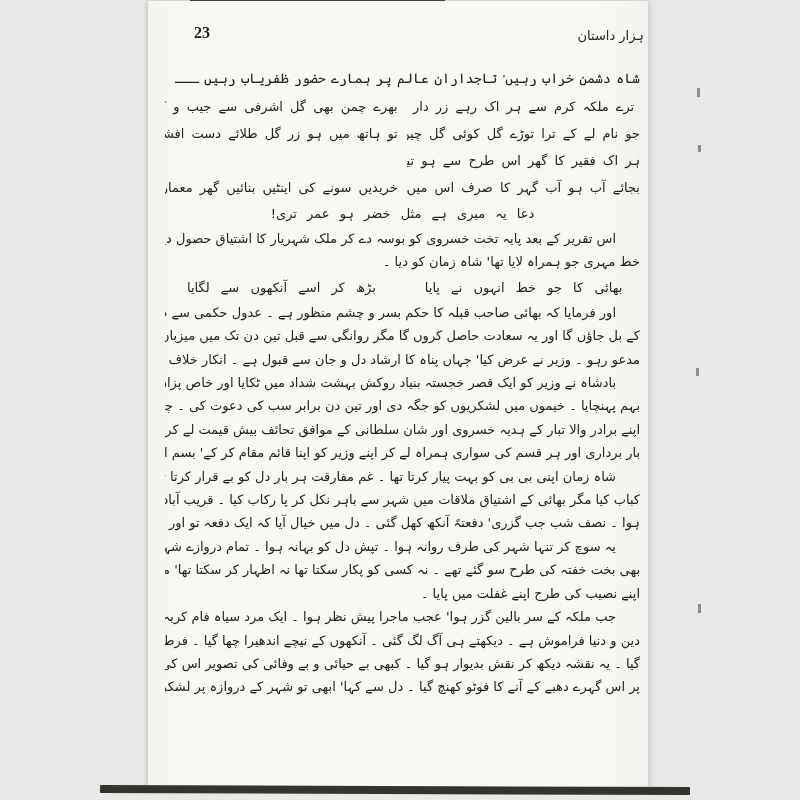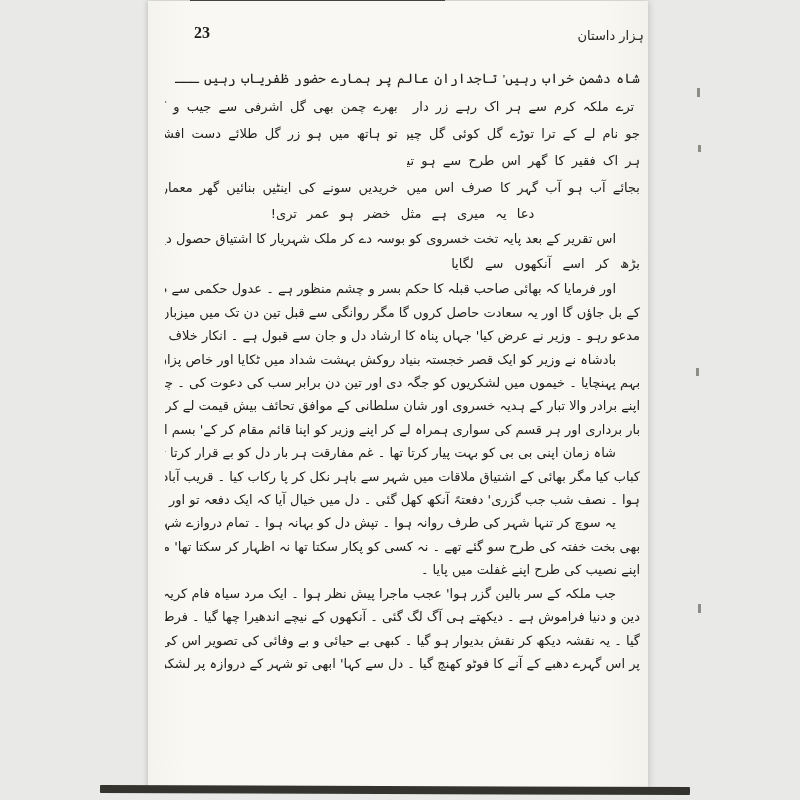--- a/index.html
+++ b/index.html
@@ -31,21 +31,21 @@
     word-spacing:2px;
     font-family:Liberation Serif, serif;
   }
   .couplet-row{
     display:flex;justify-content:space-between;direction:rtl;line-height:27px;
   }
   .couplet-row .half{
     width:49%;text-align:center;font-size:13px;white-space:nowrap;overflow:hidden;
     word-spacing:3px;
   }
-  .khat .half{word-spacing:7px;text-align:right;}
+  .khat .half{word-spacing:7px;}
   .closing-line{
     text-align:center;line-height:26px;font-size:13px;word-spacing:6px;white-space:nowrap;overflow:hidden;
   }
   .para{margin:0;}
   .text-line{
     font-size:13px;line-height:23.4px;white-space:nowrap;overflow:hidden;
     text-align:justify;text-align-last:justify;
   }
   .text-line.last{text-align-last:right;}
   .para .text-line.first{padding-right:24px;}
@@ -91,23 +91,25 @@
           <span class="half">خریدیں سونے کی اینٹیں بنائیں گھر معمار</span>
         </div>
       </div>
 
     <div>
         <div class="closing-line">دعا یہ میری ہے مثل خضر ہو عمر تری!</div>
       </div>
 
     <div class="para">
         <div class="text-line first">اس تقریر کے بعد پایہ تخت خسروی کو بوسہ دے کر ملک شہریار کا اشتیاق حصول دیدار ظاہر کیا اور بادشاہ مختشم الیہ کا</div>
+        <div class="text-line last">خط مہری جو ہمراہ لایا تھا' شاہ زمان کو دیا ۔</div>
       </div>
 
     <div class="couplet-row khat">
+      <span class="half">بھائی کا جو خط انہوں نے پایا</span>
       <span class="half">بڑھ کر اسے آنکھوں سے لگایا</span>
     </div>
 
     <div id="paras-after">
         <div class="para">
           <div class="text-line first">اور فرمایا کہ بھائی صاحب قبلہ کا حکم بسر و چشم منظور ہے ۔ عدول حکمی سے طبیعت نفور ہے ۔ سر کے بل آنکھوں</div>
           <div class="text-line">کے بل جاؤں گا اور یہ سعادت حاصل کروں گا مگر روانگی سے قبل تین دن تک میں میزبان تم مہمان' یہاں قیام کرو اور میرے</div>
           <div class="text-line last">مدعو رہو ۔ وزیر نے عرض کیا' جہاں پناہ کا ارشاد دل و جان سے قبول ہے ۔ انکار خلاف آئین اطاعت اور محض فضول ہے ۔</div>
         </div>
         <div class="para">

